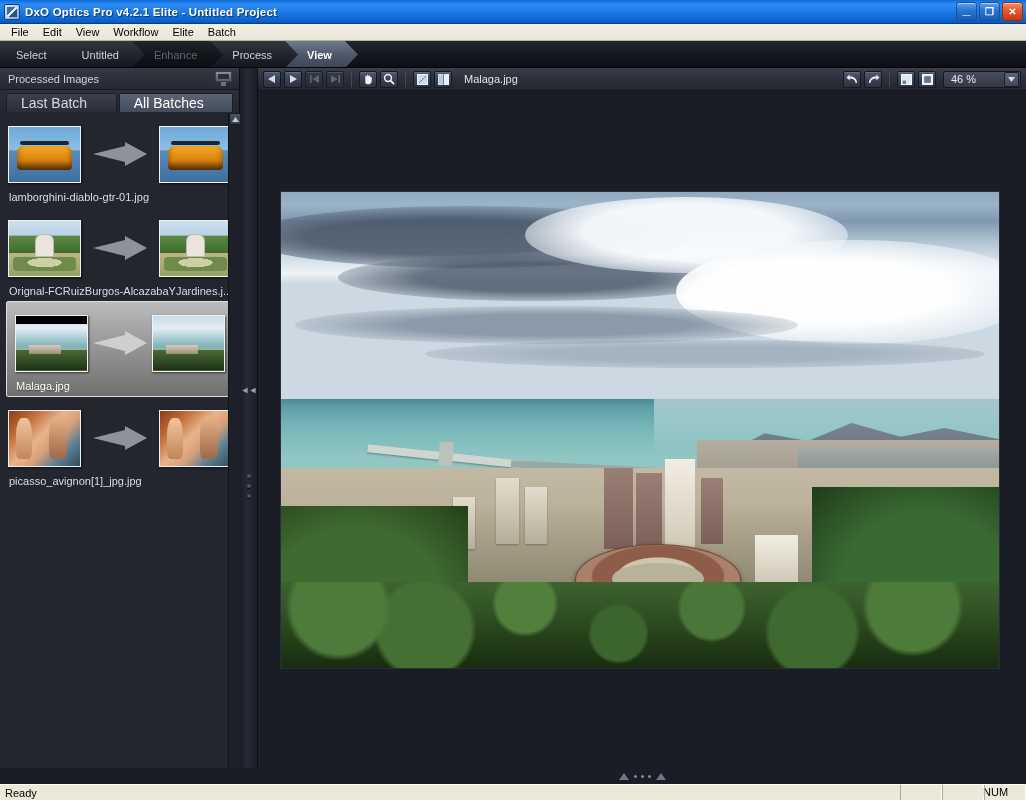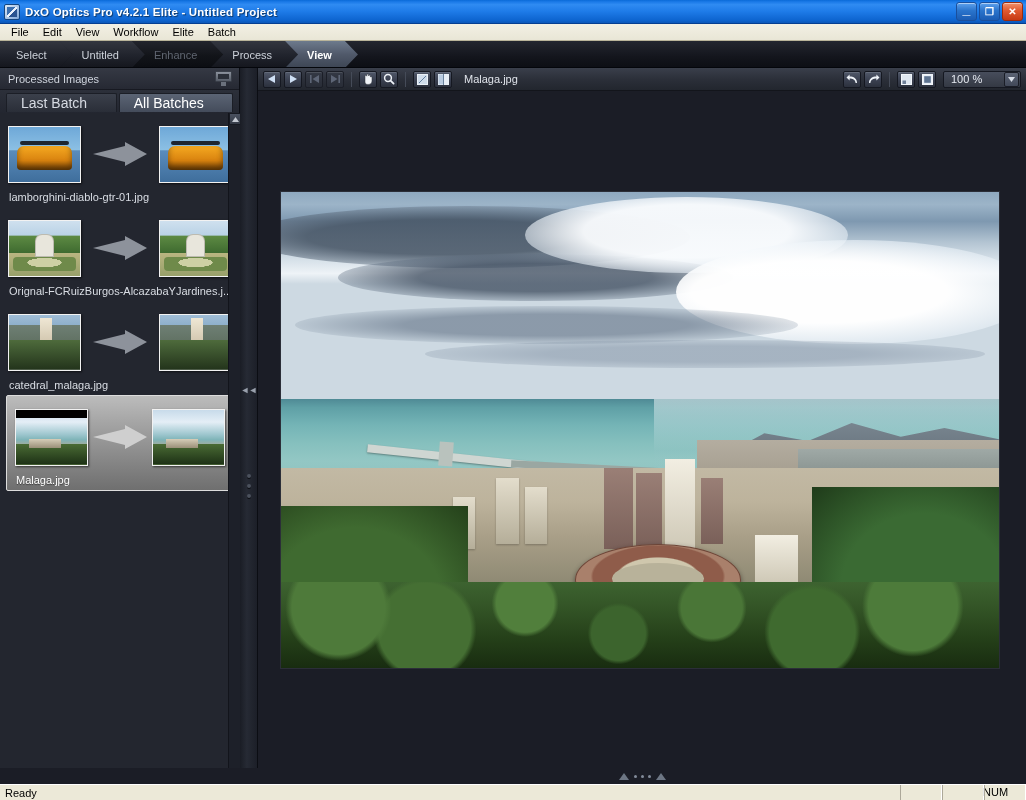--- a/index.html
+++ b/index.html
@@ -301,55 +301,55 @@
               <path d="M2 13 L34 5 L34 1 L56 13 L34 25 L34 21 Z" fill="#8d929b"></path>
             </svg>
         </div>
         <div class="thumb right">
             <div class="art gard"></div>
           </div>
       </div>
       <div class="tcaption">Orignal-FCRuizBurgos-AlcazabaYJardines.j...</div>
     </div>
 
-    <div class="titem">
-      <div class="pairrow">
-        <div class="thumb">
-            <div class="art cath"></div>
-          </div>
-        <div class="arrow">
-          <svg viewBox="0 0 58 26">
-              <path d="M2 13 L34 5 L34 1 L56 13 L34 25 L34 21 Z" fill="#8d929b"></path>
-            </svg>
-        </div>
-        <div class="thumb right">
-            <div class="art cath"></div>
-          </div>
-      </div>
-      <div class="tcaption">catedral_malaga.jpg</div>
-    </div>
 
     <div class="titem selected">
       <div class="pairrow">
         <div class="thumb">
           <div class="blackbar"></div>
             <div class="art mala"></div>
         </div>
         <div class="arrow">
           <svg viewBox="0 0 58 26">
               <path d="M2 13 L34 5 L34 1 L56 13 L34 25 L34 21 Z" fill="#cfcfcf"></path>
             </svg>
         </div>
         <div class="thumb right">
             <div class="art mala"></div>
           </div>
       </div>
       <div class="tcaption">Malaga.jpg</div>
     </div>
 
+    <div class="titem">
+      <div class="pairrow">
+        <div class="thumb">
+            <div class="art pica"></div>
+          </div>
+        <div class="arrow">
+          <svg viewBox="0 0 58 26">
+              <path d="M2 13 L34 5 L34 1 L56 13 L34 25 L34 21 Z" fill="#8d929b"></path>
+            </svg>
+        </div>
+        <div class="thumb right">
+            <div class="art pica"></div>
+          </div>
+      </div>
+      <div class="tcaption">picasso_avignon[1]_jpg.jpg</div>
+    </div>
 
     <div class="sbv">
       <div class="arrowbtn">
         <svg width="7" height="5" viewBox="0 0 7 5">
             <path d="M3.5 0 L7 5 L0 5 Z" fill="#c3c8d1"></path>
           </svg>
       </div>
 
     </div>
   </div>
@@ -434,21 +434,21 @@
         <rect x="1.5" y="6.5" width="3.5" height="3.5" fill="#6f8098"></rect>
       </svg>
   </div>
   <div class="tbtn">
     <svg width="11" height="11" viewBox="0 0 11 11">
         <rect x="0.5" y="0.5" width="10" height="10" fill="#e9eff6" stroke="#f2f6fa"></rect>
         <rect x="2.2" y="2.2" width="6.6" height="6.6" fill="#5d7390"></rect>
       </svg>
   </div>
   <div id="zoombox">
-    <div class="zv">100 %</div>
+    <div class="zv">46 %</div>
     <div class="zdrop">
       <svg width="7" height="5" viewBox="0 0 7 5">
           <path d="M0 0 L7 0 L3.5 5 Z" fill="#d6dce6"></path>
         </svg>
     </div>
   </div>
 </div>
 
 <div id="canvas">
   <div id="photo">

